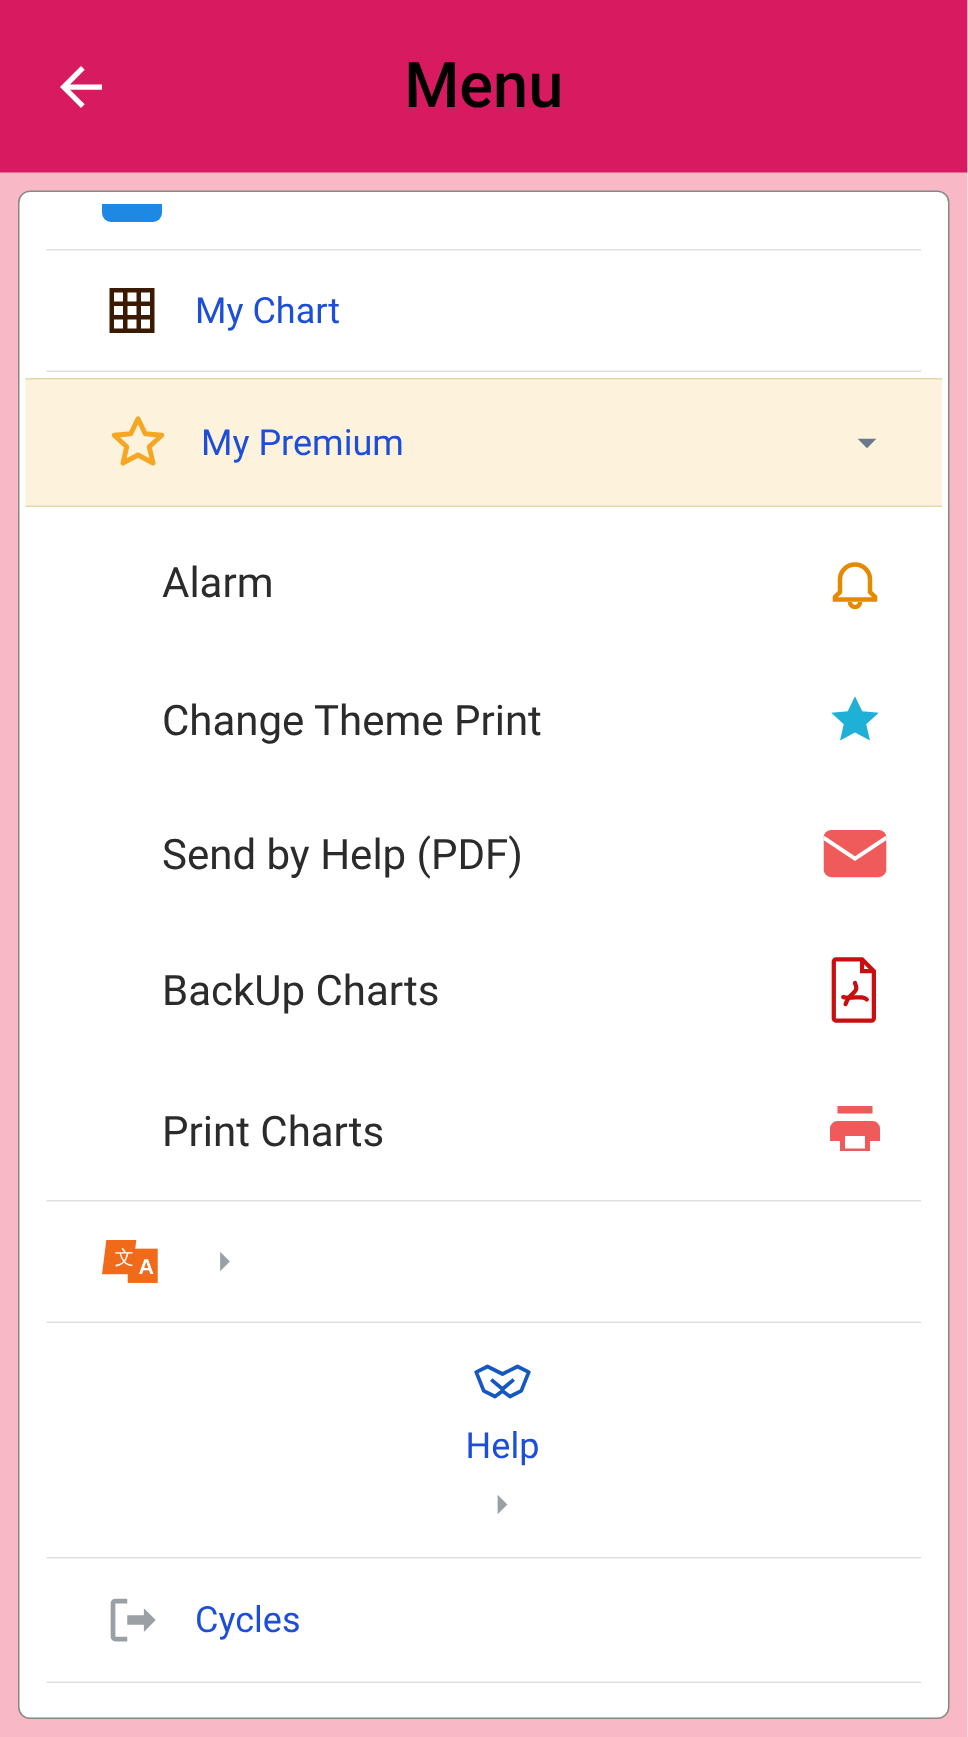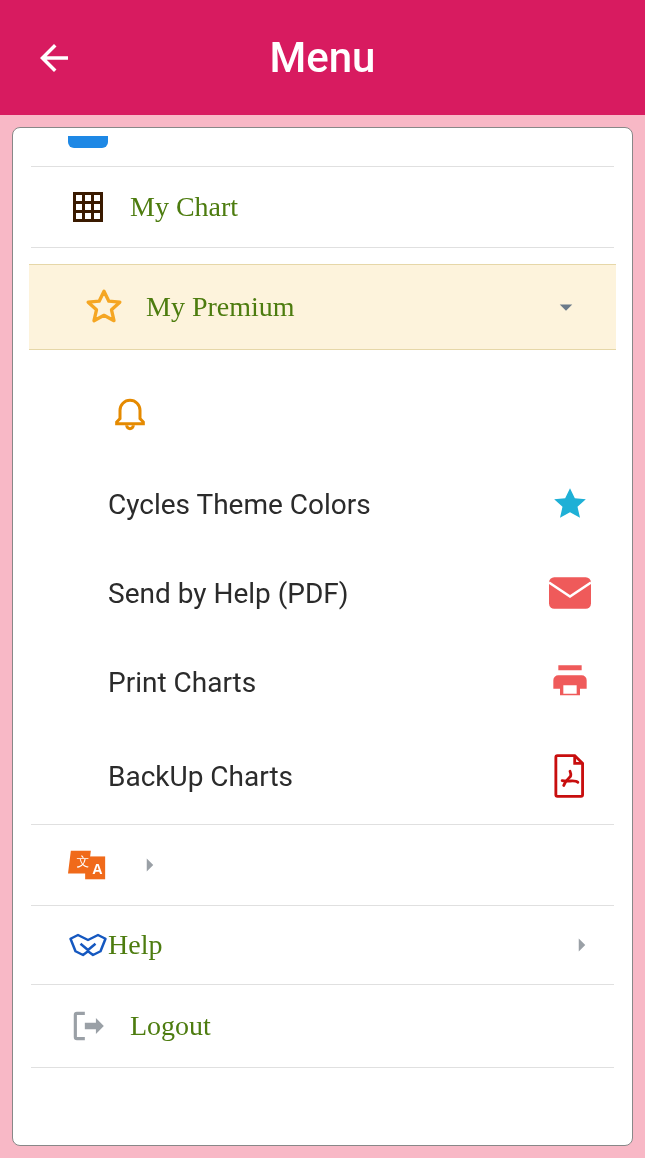--- a/index.html
+++ b/index.html
@@ -11,21 +11,21 @@
     height: 115px;
     display: flex;
     align-items: center;
     position: relative;
     padding: 0 30px;
   }
   .header-title {
     position: absolute;
     left: 0; right: 0;
     text-align: center;
-    color: #ffffff;
+    color: #000000;
     font-size: 42px;
     font-weight: 500;
   }
   .back-btn {
     position: relative;
     z-index: 2;
     width: 48px; height: 48px;
     display: flex; align-items: center; justify-content: center;
     cursor: pointer;
   }
@@ -62,31 +62,30 @@
   .row {
     display:flex;
     align-items:center;
     padding: 22px 30px 22px 55px;
     gap: 22px;
     cursor:pointer;
   }
   .row .icon-slot { width:40px; display:flex; justify-content:center; }
   .row .label {
     flex:1;
-    font-size:28px;
-    color:#4d7c0f;
-    font-family:Liberation Serif, serif;
+    font-size:24px;
+    color:#1d4ed8;
   }
   .row .trailing { width:40px; display:flex; justify-content:center; }
 
   .premium-row {
     background:#fdf3dc;
     border-top:1px solid #e6d7a8;
     border-bottom:1px solid #e6d7a8;
-    margin: 16px;
+    margin: 4px;
   }
 
   .sub-row {
     display:flex;
     align-items:center;
     padding: 26px 40px 26px 95px;
     gap:20px;
     cursor:pointer;
   }
   .sub-row .label { flex:1; font-size:28px; color:#2b2b2b; }
@@ -137,88 +136,89 @@
       </div>
       <div class="label">My Premium</div>
       <div class="trailing">
         <svg width="30" height="30" viewBox="0 0 24 24" fill="#6b7a8a">
             <path d="M7 10l5 5 5-5z"></path>
           </svg>
       </div>
     </div>
 
     <div class="sub-row">
+      <div class="label">Alarm</div>
       <div class="trail-icon">
         <svg width="40" height="40" viewBox="0 0 24 24" fill="none" stroke="#e58a00" stroke-width="1.8">
             <path d="M18 16v-5a6 6 0 10-12 0v5l-2 2v1h16v-1l-2-2z"></path>
             <path d="M10 20a2 2 0 004 0"></path>
           </svg>
       </div>
     </div>
 
     <div class="sub-row">
-      <div class="label">Cycles Theme Colors</div>
+      <div class="label">Change Theme Print</div>
       <div class="trail-icon">
         <svg width="40" height="40" viewBox="0 0 24 24" fill="#1eb0d6">
             <path d="M12 2.5l2.9 6 6.6.6-5 4.6 1.5 6.5L12 17l-6 3.2 1.5-6.5-5-4.6 6.6-.6z"></path>
           </svg>
       </div>
     </div>
 
     <div class="sub-row">
       <div class="label">Send by Help (PDF)</div>
       <div class="trail-icon">
         <svg width="42" height="34" viewBox="0 0 24 18" fill="#ef5a5a">
             <rect x="0" y="0" width="24" height="18" rx="3"></rect>
             <path d="M0 3l12 8 12-8" fill="none" stroke="#fff" stroke-width="1.5"></path>
-          </svg>
-      </div>
-    </div>
-
-    <div class="sub-row">
-      <div class="label">Print Charts</div>
-      <div class="trail-icon">
-        <svg width="40" height="40" viewBox="0 0 24 24" fill="#ef5a5a">
-            <path d="M19 8H5a3 3 0 00-3 3v5h4v4h12v-4h4v-5a3 3 0 00-3-3zm-3 11H8v-5h8v5zm3-14H5V2h14v3z"></path>
           </svg>
       </div>
     </div>
 
     <div class="sub-row">
       <div class="label">BackUp Charts</div>
       <div class="trail-icon">
         <svg width="38" height="44" viewBox="0 0 24 28" fill="none" stroke="#c80e0e" stroke-width="1.8">
             <path d="M4 1h11l5 5v20a1 1 0 01-1 1H4a1 1 0 01-1-1V2a1 1 0 011-1z"></path>
             <path d="M15 1v5h5"></path>
             <path d="M8 20c2-6 6-4 4-9" stroke-linecap="round"></path>
             <path d="M7 17c4 1 8-1 10 1" stroke-linecap="round"></path>
           </svg>
       </div>
     </div>
 
+    <div class="sub-row">
+      <div class="label">Print Charts</div>
+      <div class="trail-icon">
+        <svg width="40" height="40" viewBox="0 0 24 24" fill="#ef5a5a">
+            <path d="M19 8H5a3 3 0 00-3 3v5h4v4h12v-4h4v-5a3 3 0 00-3-3zm-3 11H8v-5h8v5zm3-14H5V2h14v3z"></path>
+          </svg>
+      </div>
+    </div>
+
     <div class="hr"></div>
 
     <div class="row">
       <div class="icon-slot">
         <svg width="40" height="36" viewBox="0 0 28 24">
             <path d="M2 2h14l-2 16H0z" fill="#f06a1a"></path>
             <rect x="12" y="6" width="14" height="16" fill="#f06a1a"></rect>
             <text x="6" y="13" font-size="9" fill="#fff" font-family="Arial">文</text>
             <text x="17" y="18" font-size="10" fill="#fff" font-family="Arial" font-weight="bold">A</text>
           </svg>
       </div>
       <div class="trailing">
         <svg width="26" height="26" viewBox="0 0 24 24" fill="#9aa0a6">
             <path d="M9 6l6 6-6 6z"></path>
           </svg>
       </div>
     </div>
     <div class="hr"></div>
 
-    <div class="row" style="gap:0;">
+    <div class="row" style="gap:12px;flex-direction:column;">
       <div class="icon-slot">
         <svg width="46" height="34" viewBox="0 0 32 22" fill="none" stroke="#1558c0" stroke-width="2" stroke-linejoin="round">
             <path d="M2 6l6-3 8 4 8-4 6 3-4 10-6 3-4-3-4 3-6-3z" fill="#fff"></path>
             <path d="M10 10l6 5 6-5"></path>
           </svg>
       </div>
       <div class="label">Help</div>
       <div class="trailing">
         <svg width="26" height="26" viewBox="0 0 24 24" fill="#9aa0a6">
             <path d="M9 6l6 6-6 6z"></path>
@@ -227,18 +227,18 @@
     </div>
     <div class="hr"></div>
 
     <div class="row">
       <div class="icon-slot">
         <svg width="38" height="38" viewBox="0 0 24 24" fill="#9aa0a6">
             <path d="M10 3H5a2 2 0 00-2 2v14a2 2 0 002 2h5v-2H5V5h5V3z"></path>
             <path d="M17 7l5 5-5 5v-3h-7v-4h7V7z"></path>
           </svg>
       </div>
-      <div class="label">Logout</div>
+      <div class="label">Cycles</div>
     </div>
     <div class="hr"></div>
 
   </div>
 </div>
 
 </body></html>

